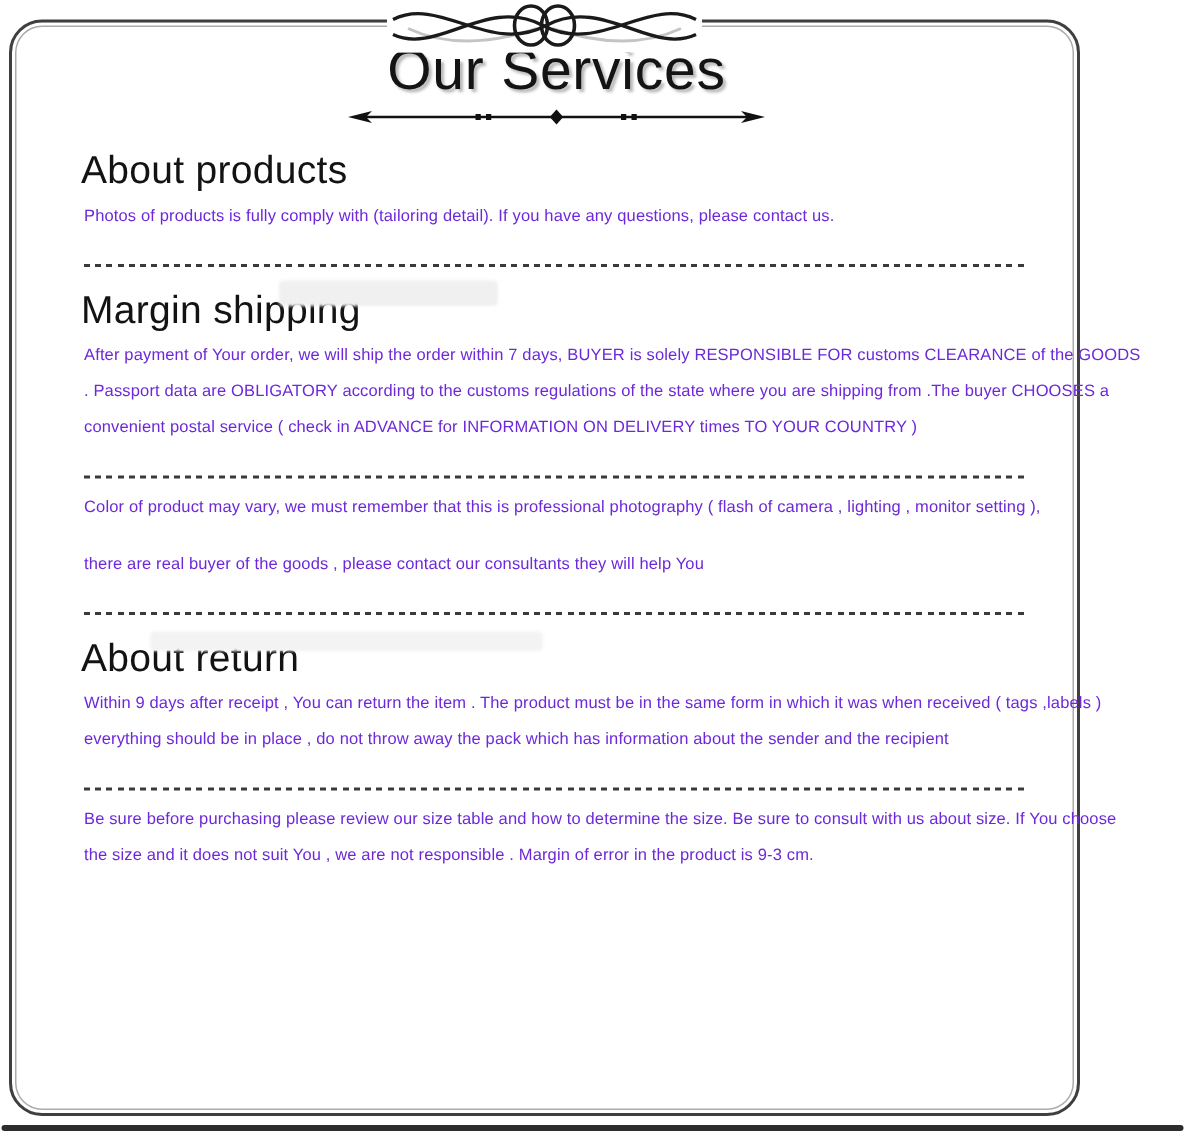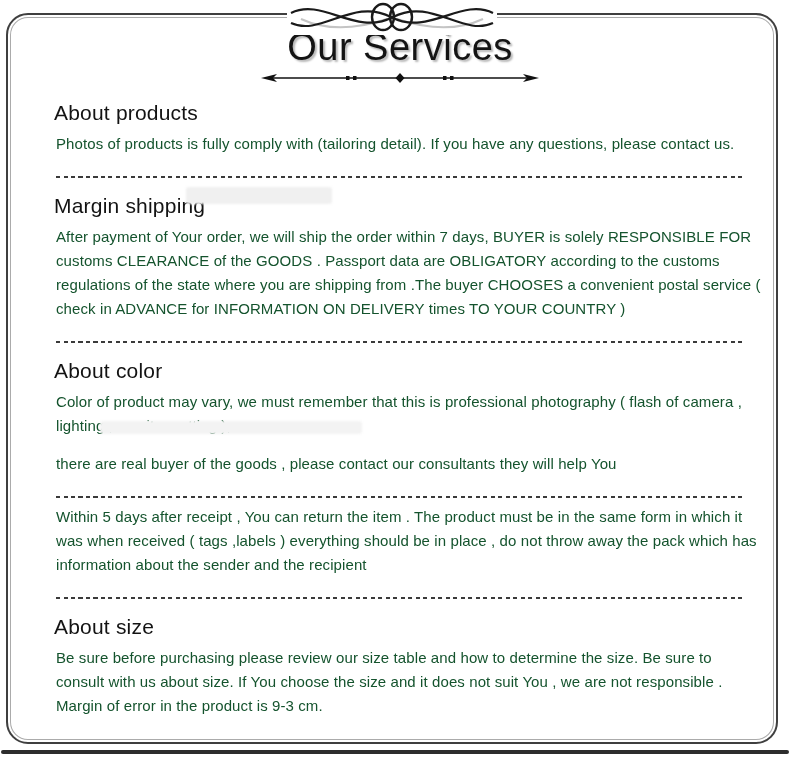--- a/index.html
+++ b/index.html
@@ -15,21 +15,21 @@
     position: relative;
     width: 790px;
     height: 758px;
     background: #ffffff;
   }
   
   .card {
     position: absolute;
     left: 6px;
     top: 13px;
-    width: 772px;
+    width: 714px;
     height: 731px;
     border: 2px solid #3f3f3f;
     border-radius: 22px;
     background: #ffffff;
     box-shadow: inset 0 0 0 2px #ffffff, inset 0 0 0 3px #ababab;
     padding: 0 24px 0 40px;
     box-sizing: border-box;
   }
   .bottom-shadow-line {
     position: absolute;
@@ -61,30 +61,30 @@
     color: #141414;
     text-shadow: 2px 2px 2px #b8b8b8;
     line-height: 1;
   }
   .title-divider {
     display: block;
     margin: 5px auto 0 auto;
   }
   .sections { position: relative; }
   .section-heading {
-    font-size: 21px;
+    font-size: 26px;
     font-weight: 400;
     color: #131313;
     margin: 16px 0 0 6px;
     line-height: 24px;
     letter-spacing: 0.2px;
   }
   .body-text {
-    font-size: 15px;
-    color: #14532d;
+    font-size: 11px;
+    color: #6d28d9;
     line-height: 24px;
     margin: 7px 4px 0 8px;
     width: 706px;
     letter-spacing: 0.1px;
   }
   .body-text + .body-text { margin-top: 14px; }
   .dashed-divider {
     height: 2px;
     margin: 20px 8px 0 8px;
     background: repeating-linear-gradient(90deg, #3a3a3a 0 4px, transparent 4px 7.5px);
@@ -140,35 +140,34 @@
   </section>
 <div class="dashed-divider"></div>
   <section class="section">
     <h2 class="section-heading">Margin shipping</h2>
     <div class="section-body">
             <p class="body-text">After payment of Your order, we will ship the order within 7 days, BUYER is solely RESPONSIBLE FOR customs CLEARANCE of the GOODS . Passport data are OBLIGATORY according to the customs regulations of the state where you are shipping from .The buyer CHOOSES a convenient postal service ( check in ADVANCE for INFORMATION ON DELIVERY times TO YOUR COUNTRY )</p>
           </div>
   </section>
 <div class="dashed-divider"></div>
   <section class="section">
-    <h2 class="section-heading">About color</h2>
     <div class="section-body">
             <p class="body-text">Color of product may vary, we must remember that this is professional photography ( flash of camera , lighting , monitor setting ),</p>
             <p class="body-text">there are real buyer of the goods , please contact our consultants they will help You</p>
           </div>
   </section>
 <div class="dashed-divider"></div>
   <section class="section">
+    <h2 class="section-heading">About return</h2>
     <div class="section-body">
-            <p class="body-text">Within 5 days after receipt , You can return the item . The product must be in the same form in which it was when received ( tags ,labels ) everything should be in place , do not throw away the pack which has information about the sender and the recipient</p>
+            <p class="body-text">Within 9 days after receipt , You can return the item . The product must be in the same form in which it was when received ( tags ,labels ) everything should be in place , do not throw away the pack which has information about the sender and the recipient</p>
           </div>
   </section>
 <div class="dashed-divider"></div>
   <section class="section">
-    <h2 class="section-heading">About size</h2>
     <div class="section-body">
             <p class="body-text">Be sure before purchasing  please review our size table and how to determine the size. Be sure to consult with us about size. If You choose the size and it does not suit You , we are not responsible . Margin of error in the product is 9-3 cm.</p>
           </div>
   </section>
 </div>
 
     <div class="artifact artifact-shipping"></div>
     <div class="artifact artifact-color"></div>
   </div>
 

